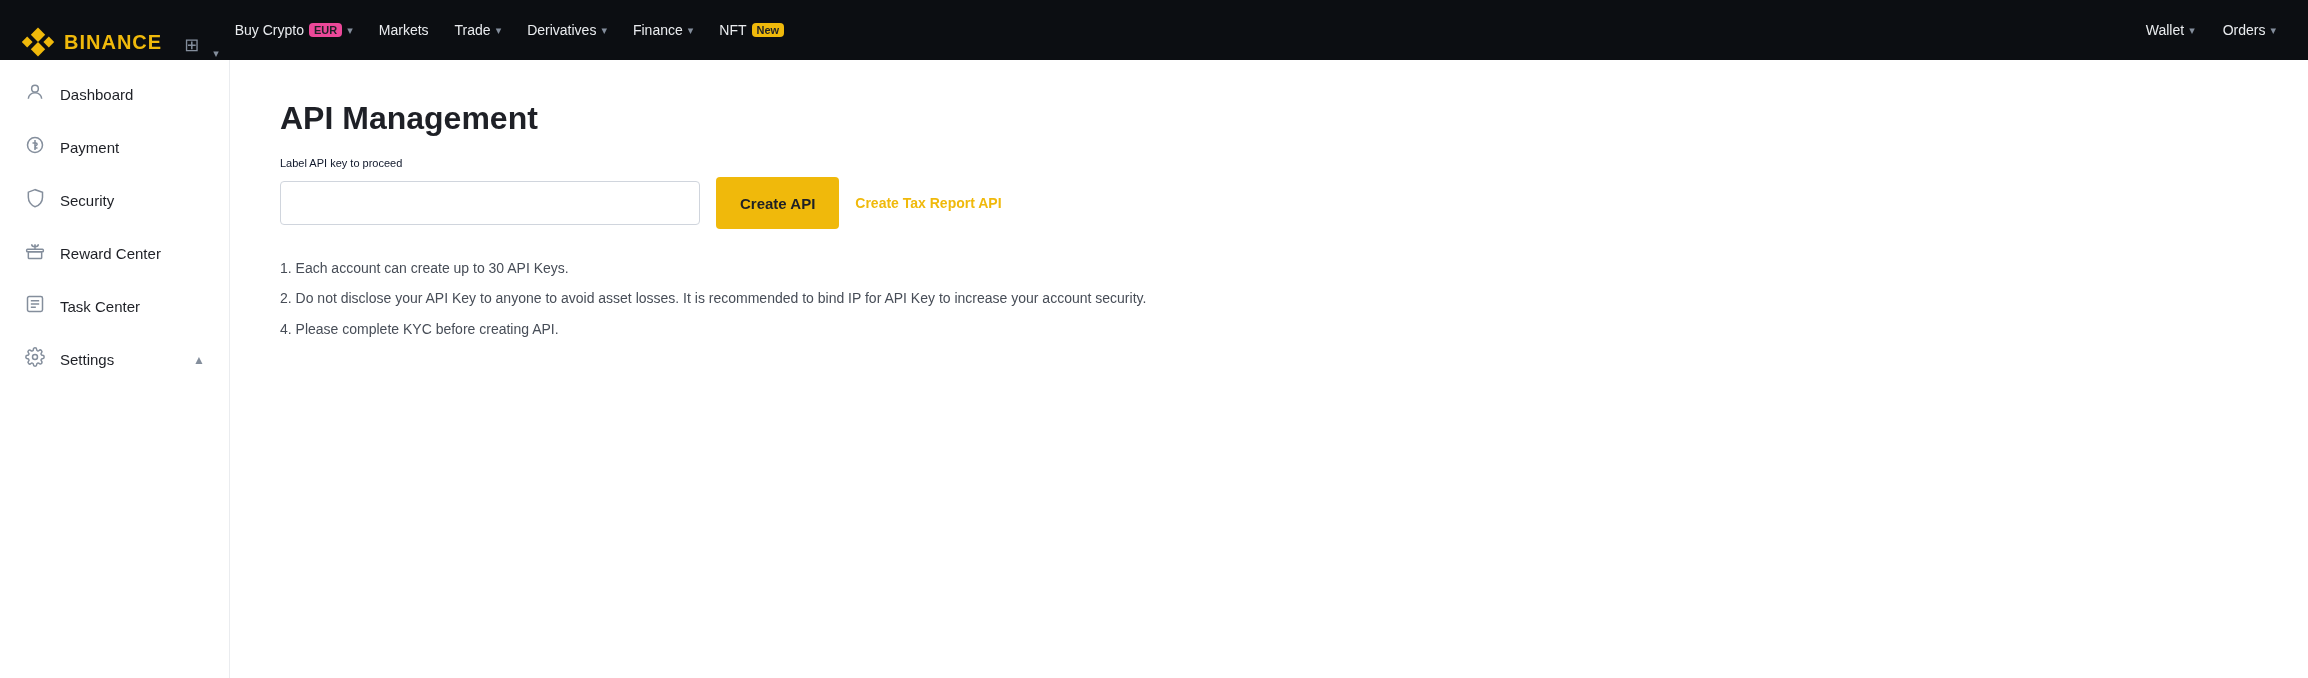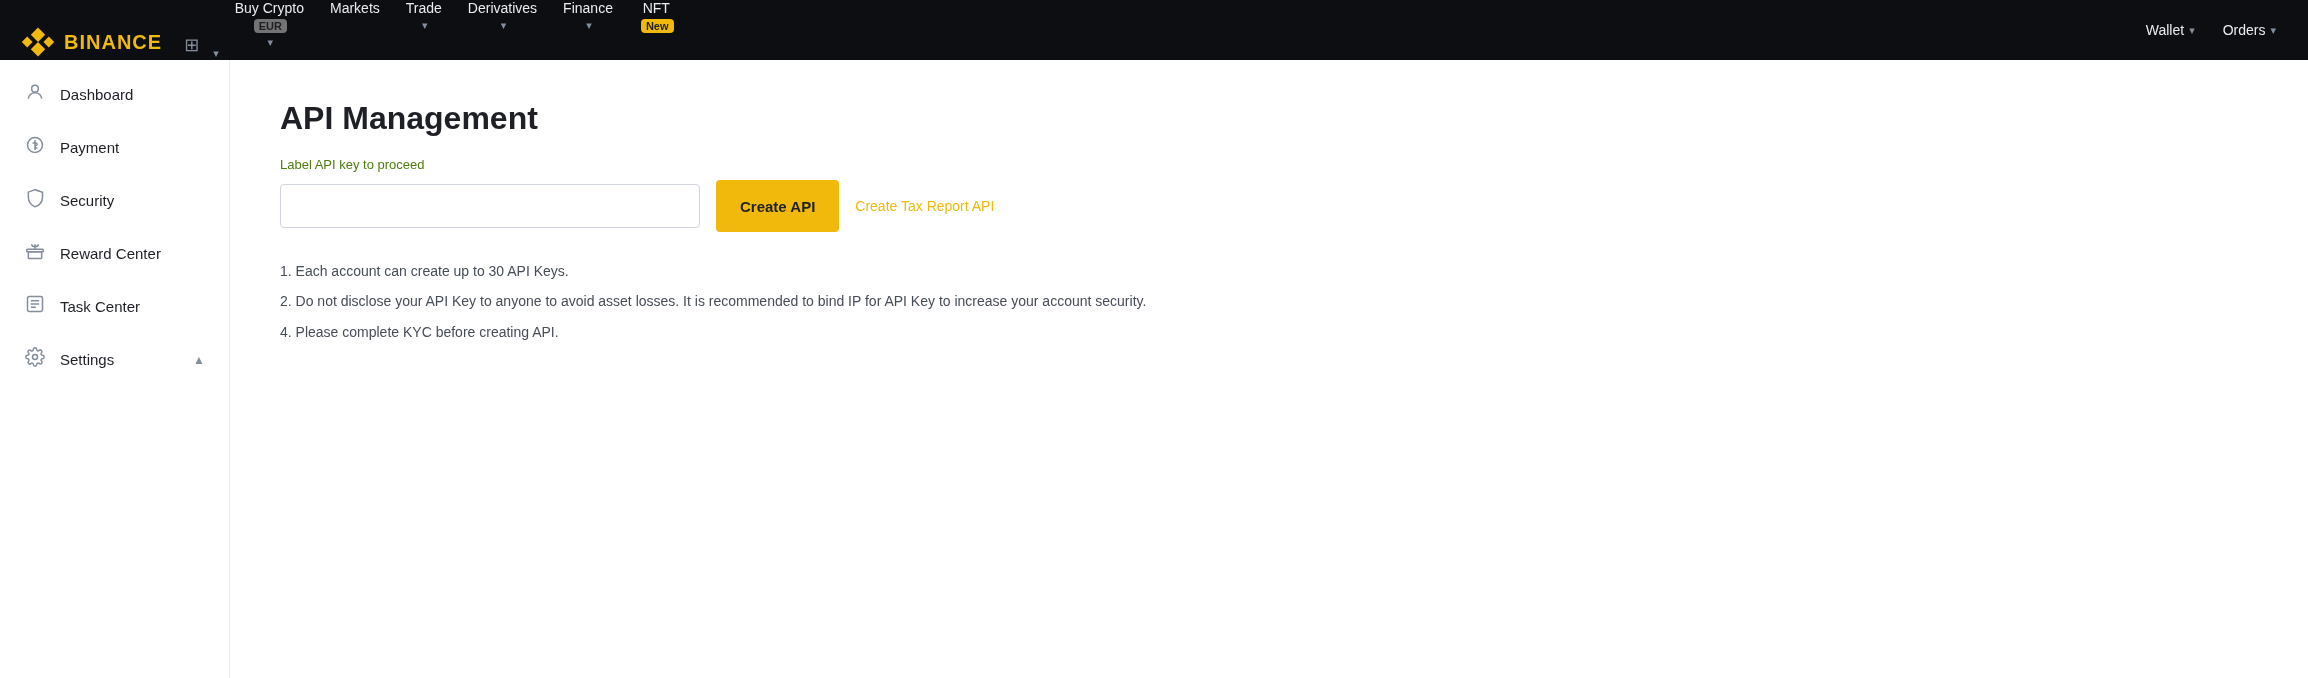--- a/index.html
+++ b/index.html
@@ -47,28 +47,27 @@
       margin-left: 2px;
       cursor: pointer;
     }
     .nav-item {
       display: flex;
       align-items: center;
       gap: 3px;
       color: #eaecef;
       font-size: 14px;
       font-weight: 500;
-      padding: 0 10px;
+      padding: 8px 10px;
       cursor: pointer;
       height: 60px;
       white-space: nowrap;
-      flex-direction: column;
     }
     .nav-badge {
-      background: #737373;
+      background: #ec4899;
       color: #1e2026;
       font-size: 11px;
       font-weight: 700;
       padding: 1px 5px;
       border-radius: 4px;
       margin-left: 2px;
     }
     .nav-badge.new {
       background: #f0b90b;
     }
@@ -135,22 +134,22 @@
       overflow-y: auto;
       background: #fff;
     }
     .page-title {
       font-size: 32px;
       font-weight: 700;
       color: #1e2026;
       margin-bottom: 20px;
     }
     .label-text {
-      font-size: 13px;
-      color: #4d7c0f;
+      font-size: 11px;
+      color: #0f172a;
       margin-bottom: 8px;
     }
     .input-row {
       display: flex;
       align-items: center;
       gap: 16px;
       margin-bottom: 28px;
     }
     .api-input {
       width: 420px;
@@ -169,21 +168,21 @@
       padding: 0 24px;
       height: 52px;
       font-size: 15px;
       font-weight: 700;
       cursor: pointer;
       white-space: nowrap;
     }
     .create-tax-link {
       color: #f0b90b;
       font-size: 14px;
-      font-weight: 400;
+      font-weight: 700;
       text-decoration: none;
       cursor: pointer;
       white-space: nowrap;
     }
     .notes-list {
       list-style: none;
       padding: 0;
     }
     .notes-list li {
       font-size: 14px;

